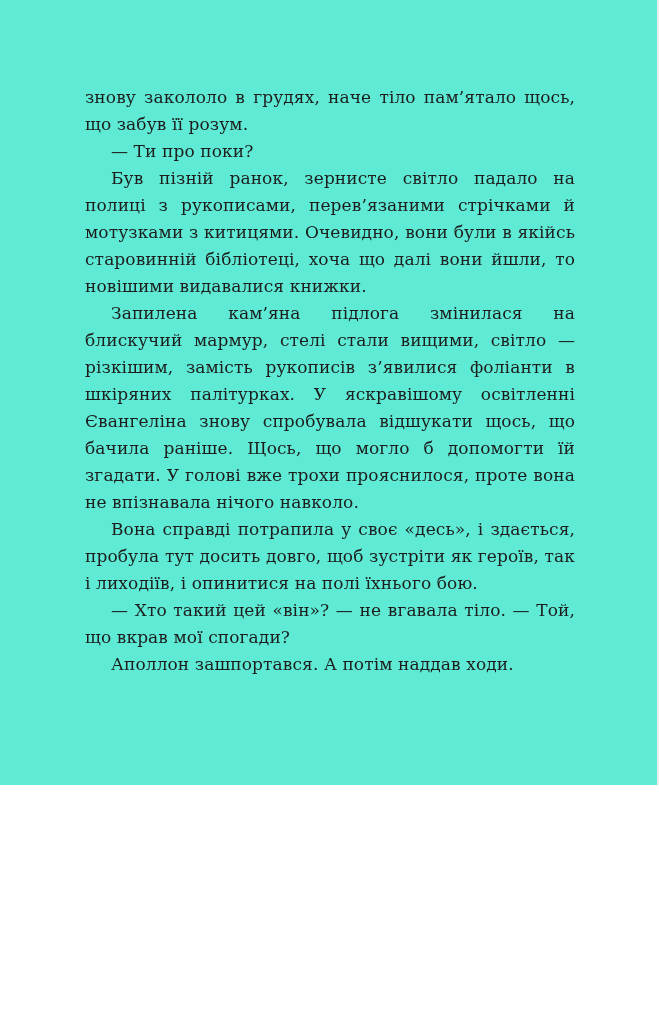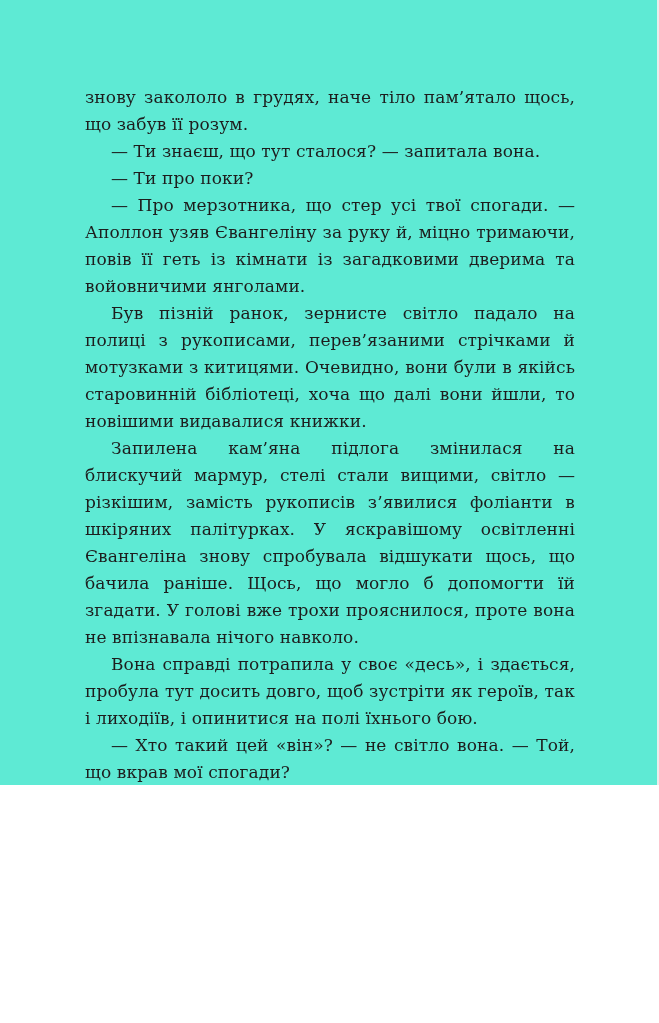--- a/index.html
+++ b/index.html
@@ -47,23 +47,21 @@
     font-size: 16px;
     color: #2a2a2a;
   }
 </style>
 </head>
 <body>
 
 <div class="book-page">
   <div class="text-column">
       <p class="para"><span>знову закололо в грудях, наче тіло пам’ятало щось, що забув її розум.</span></p>
-      <p class="para indent"><span>— Ти знаєш, що тут сталося? — запитала вона.</span></p>
       <p class="para indent"><span>— Ти про поки?</span></p>
-      <p class="para indent"><span>— Про мерзотника, що стер усі твої спогади. — Аполлон узяв Євангеліну за руку й, міцно тримаючи, повів її геть із кімнати із загадковими дверима та войовничими янголами.</span></p>
       <p class="para indent"><span>Був пізній ранок, зернисте світло падало на полиці з рукописами, перев’язаними стрічками й мотузками з китицями. Очевидно, вони були в якійсь старовинній бібліотеці, хоча що далі вони йшли, то новішими видавалися книжки.</span></p>
       <p class="para indent"><span>Запилена кам’яна підлога змінилася на блискучий мармур, стелі стали вищими, світло — різкішим, замість рукописів з’явилися фоліанти в шкіряних палітурках. У яскравішому освітленні Євангеліна знову спробувала відшукати щось, що бачила раніше. Щось, що могло б допомогти їй згадати. У голові вже трохи прояснилося, проте вона не впізнавала нічого навколо.</span></p>
       <p class="para indent"><span>Вона справді потрапила у своє «десь», і здається, пробула тут досить довго, щоб зустріти як героїв, так і лиходіїв, і опинитися на полі їхнього бою.</span></p>
-      <p class="para indent"><span>— Хто такий цей «він»? — не світло вона. — Той, що вкрав мої спогади?</span></p>
+      <p class="para indent"><span>— Хто такий цей «він»? — не вгавала тіло. — Той, що вкрав мої спогади?</span></p>
       <p class="para indent"><span>Аполлон зашпортався. А потім наддав ходи.</span></p>
     </div>
   <div class="page-number">14</div>
 </div>
 
 </body></html>

